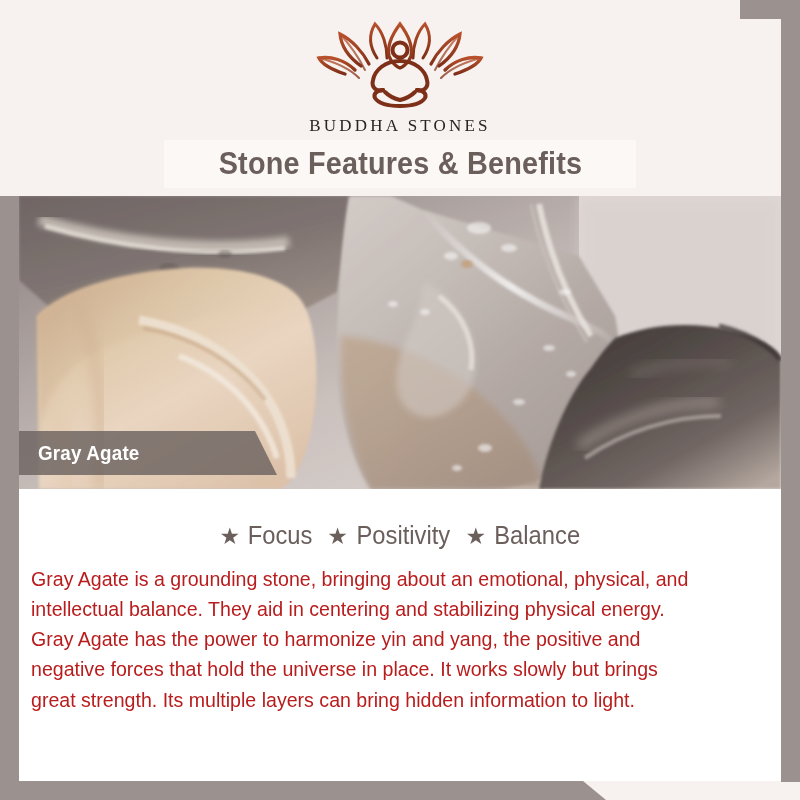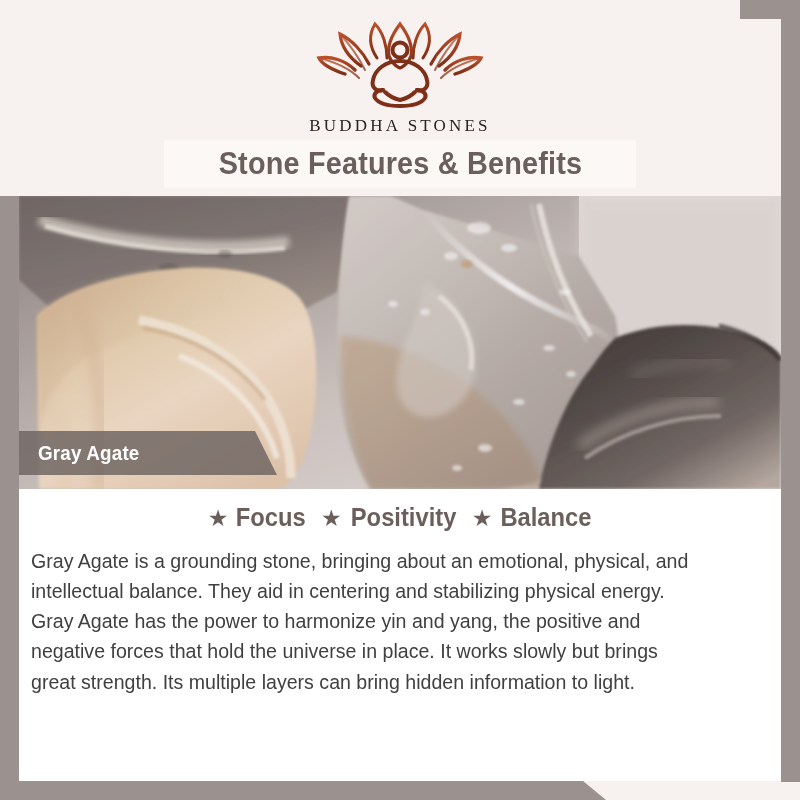--- a/index.html
+++ b/index.html
@@ -61,28 +61,28 @@
     margin-left:19px;letter-spacing:.2px;
     transform:scaleX(.94);transform-origin:left center;
   }
 
   
   #content{
     position:absolute;top:489px;left:19px;width:762px;height:292px;
     background:#ffffff;
   }
   #benefits{
-    text-align:center;padding-top:14px;
-    font-size:25px;font-weight:bold;color:#6b5f5c;white-space:nowrap;
+    text-align:center;padding-top:32px;
+    font-size:25px;font-weight:normal;color:#6b5f5c;white-space:nowrap;
   }
   #benefits .star{color:#6b5f5c;font-size:23px;margin:0 4px;}
   #benefits .kw{margin:0 2px;display:inline-block;transform:scaleX(.95);}
   #description{
     margin:14px 14px 0 12px;
-    font-size:20.5px;line-height:1.47;color:#404040;
+    font-size:20.5px;line-height:1.47;color:#b91c1c;
     text-align:left;
   }
   #description span{display:block;white-space:nowrap;transform:scaleX(.955);transform-origin:left center;}
 </style>
 </head>
 <body>
 
 <div id="card">
 
   <div class="band" id="band-top"></div>

